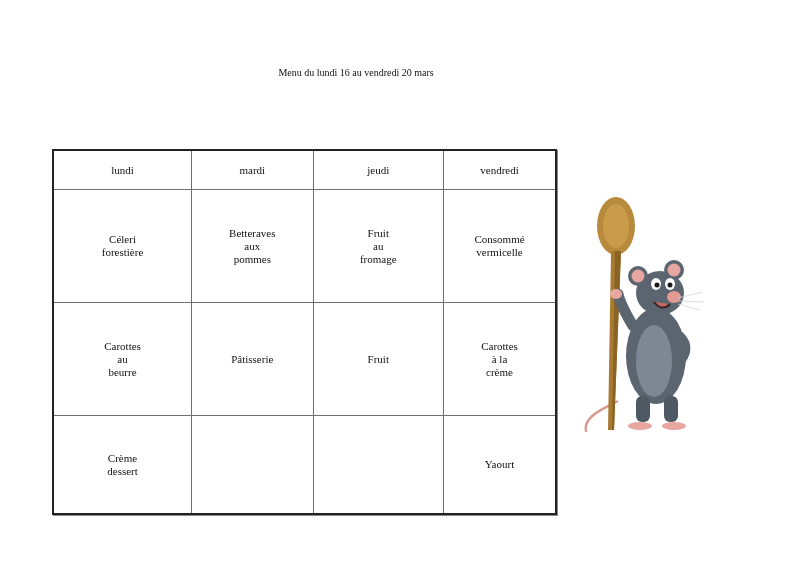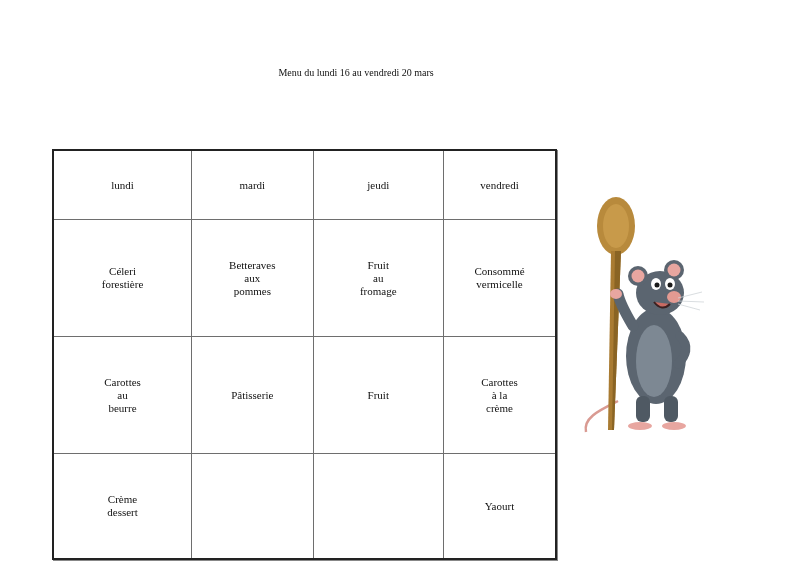--- a/index.html
+++ b/index.html
@@ -38,21 +38,21 @@
       table-layout: fixed;
       font-size: 11px;
       box-shadow: 1px 1px 0 #888;
     }
     .menu-table td, .menu-table th {
       border: 1px solid #6e6e6e;
       text-align: center;
       vertical-align: middle;
       font-weight: normal;
       line-height: 13px;
-      padding: 16px 4px;
+      padding: 1px 4px;
     }
     .menu-table th { height: 36px; }
     .menu-table tr.body-row td { height: 84px; }
     .menu-table tr.last-row td { height: 72px; }
     .col-1 { width: 138px; }
     .col-2 { width: 121px; }
     .col-3 { width: 130px; }
     .col-4 { width: 112px; }
     .cell-line { display: block; }
     .illustration {

